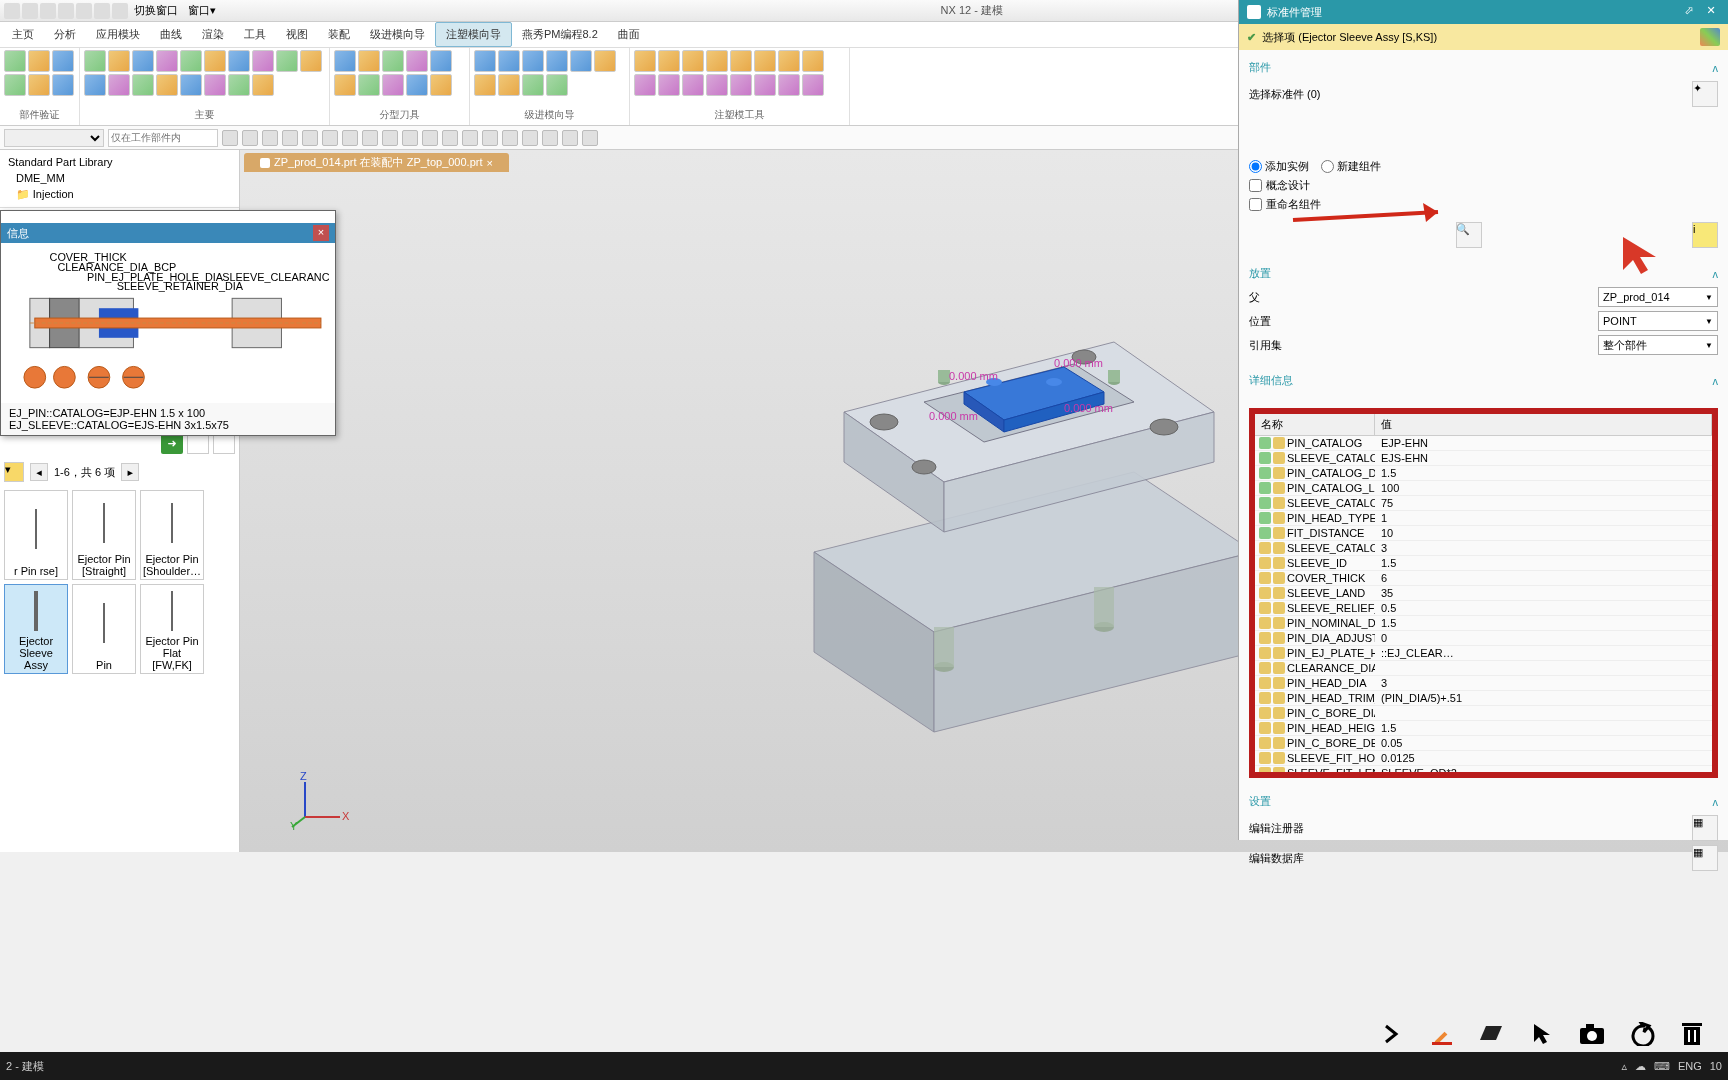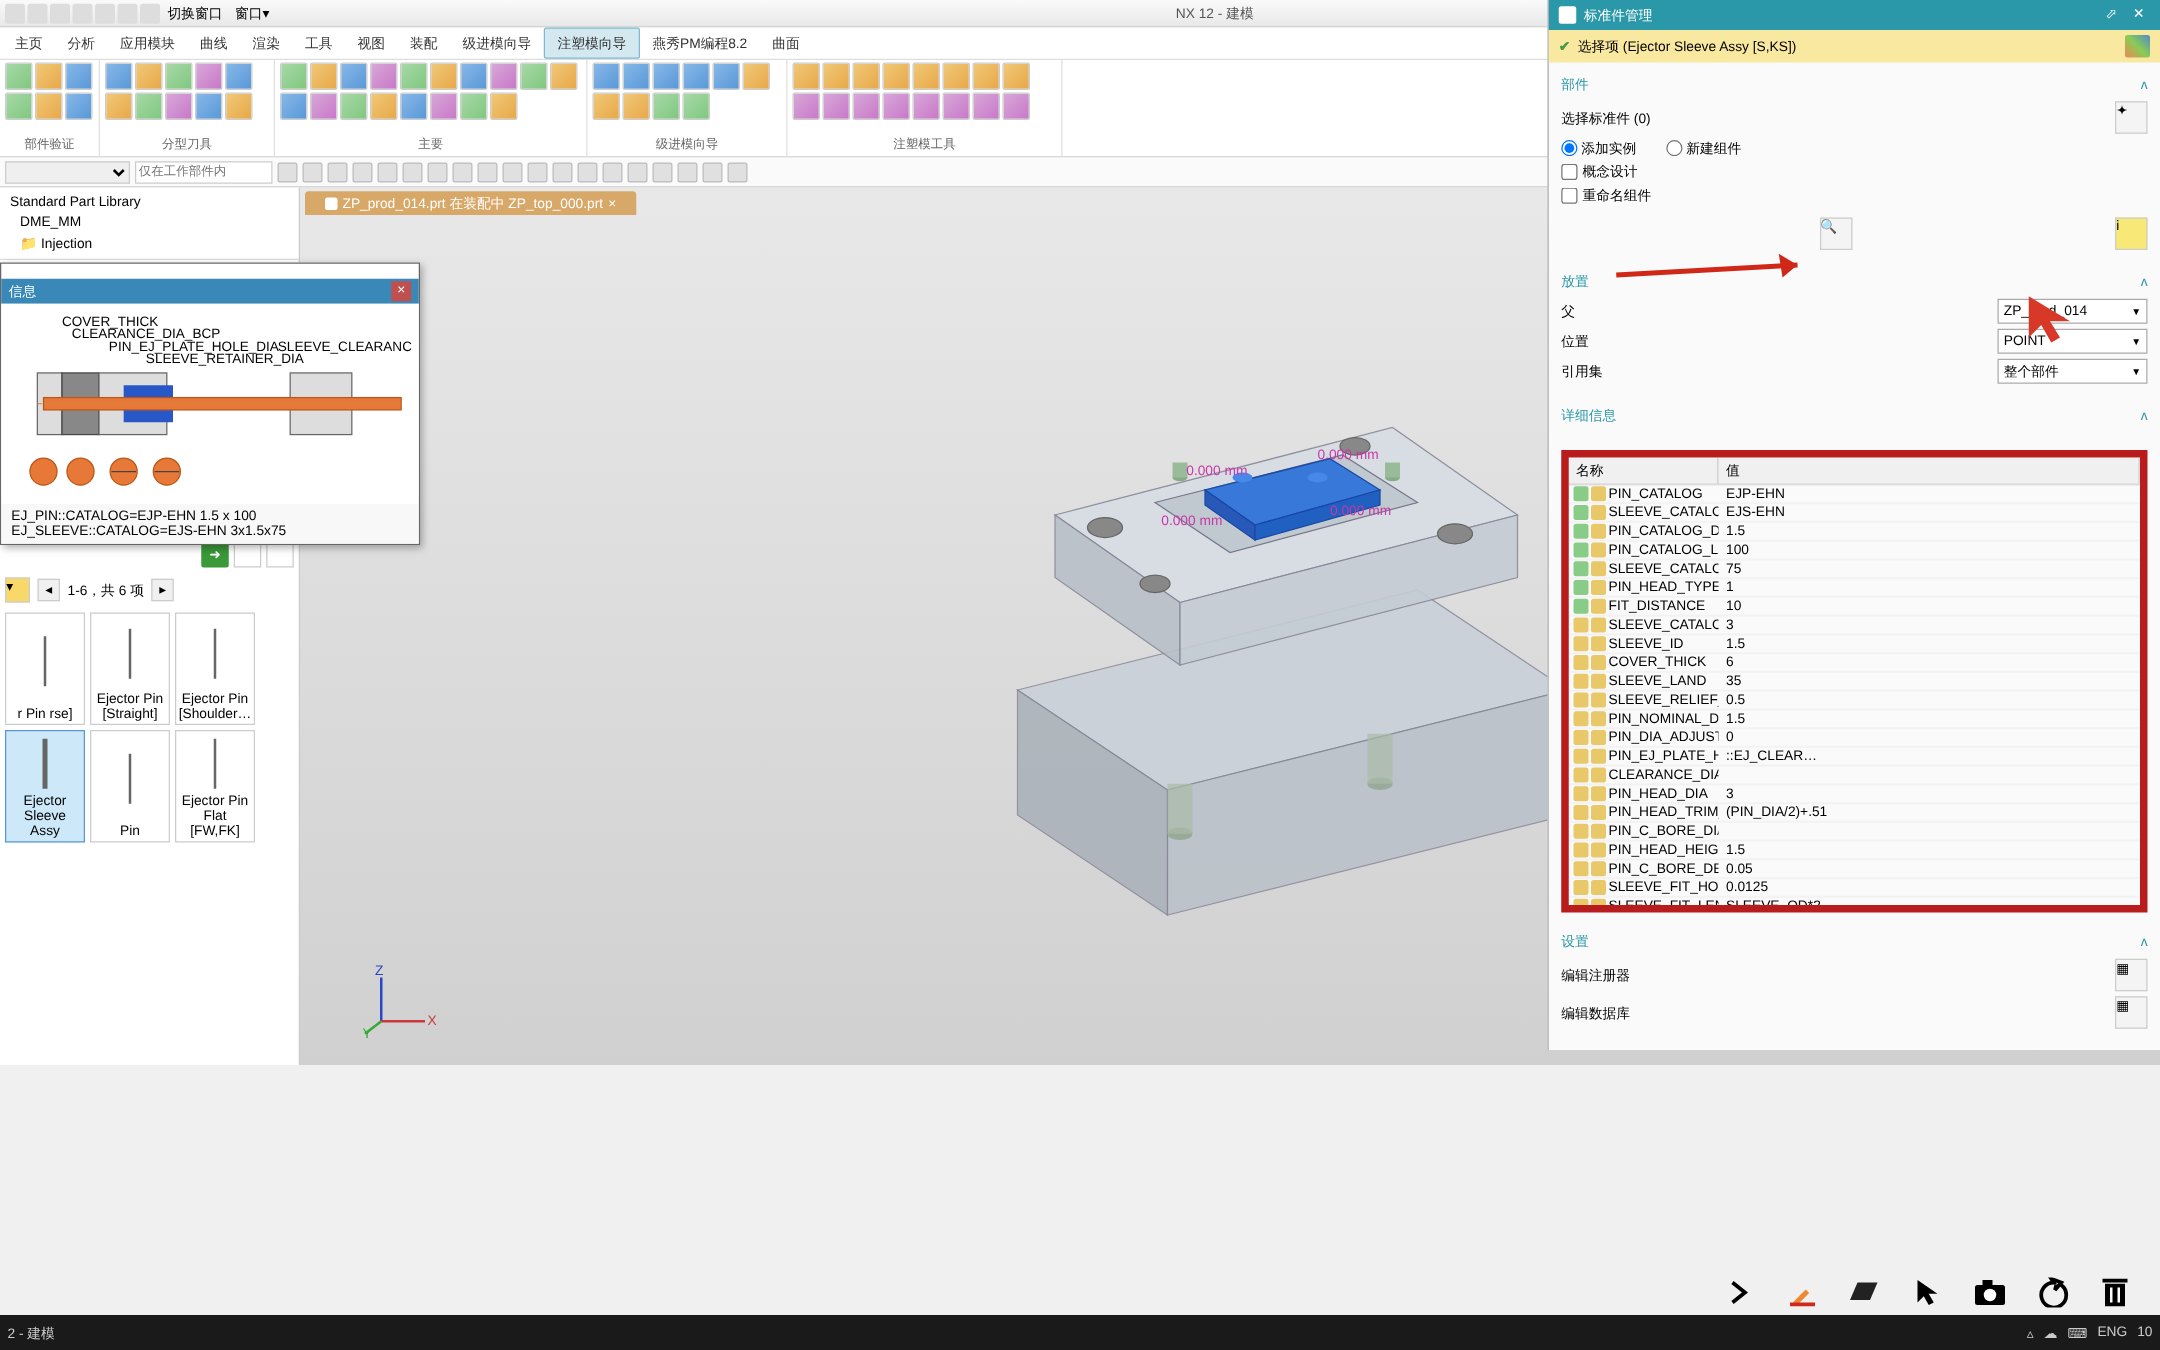--- a/index.html
+++ b/index.html
@@ -54,21 +54,21 @@
 .rp-sel .chk{color:#4a9848;font-weight:bold;}
 .rp-sel .badge{margin-left:auto;width:20px;height:18px;background:linear-gradient(45deg,#e85,#8c5,#58c);border-radius:2px;}
 .rp-section{padding:6px 10px;}
 .rp-section-hdr{color:#2a98a8;padding:4px 0;display:flex;justify-content:space-between;align-items:center;cursor:pointer;}
 .rp-section-hdr .chev{color:#2a98a8;}
 .rp-row{display:flex;align-items:center;padding:2px 0;gap:6px;}
 .rp-row label{width:80px;}
 .rp-row .combo{flex:1;max-width:120px;margin-left:auto;border:1px solid #aaa;background:#fff;padding:1px 4px;display:flex;justify-content:space-between;align-items:center;height:20px;}
 .rp-row .combo .arr{font-size:8px;}
 .rp-icon-btn{width:26px;height:26px;border:1px solid #ccc;background:#f4f4f4;margin-left:auto;}
-.rp-radio{display:flex;gap:24px;padding:2px 0;}
+.rp-radio{display:flex;gap:12px;padding:2px 0;margin-top:48px;}
 .rp-radio label{display:flex;align-items:center;gap:3px;}
 .rp-check{display:flex;align-items:center;gap:4px;padding:2px 0;}
 .detail-table{border:6px solid #b91c1c;max-height:370px;overflow-y:auto;margin-top:16px;}
 .detail-table .thdr{display:flex;background:#f0f0f0;border-bottom:1px solid #ccc;}
 .detail-table .thdr div{padding:3px 6px;border-right:1px solid #ccc;}
 .detail-table .trow{display:flex;border-bottom:1px solid #eee;}
 .detail-table .trow .c1{width:120px;padding:1px 4px;display:flex;align-items:center;gap:2px;overflow:hidden;white-space:nowrap;}
 .detail-table .trow .c2{flex:1;padding:1px 6px;white-space:nowrap;overflow:hidden;}
 .detail-table .pico{width:12px;height:12px;background:#e8c868;border-radius:2px;flex-shrink:0;}
 .detail-table .pico.g{background:#8c8;}
@@ -118,57 +118,57 @@
     <div class="icons">
         <div class="ico"></div>
         <div class="ico b"></div>
         <div class="ico c"></div>
         <div class="ico"></div>
         <div class="ico b"></div>
         <div class="ico c"></div>
       </div>
     <div class="label">部件验证</div>
   </div>
+  <div class="ribbon-group" style="width:250px">
+    <div class="icons">
+        <div class="ico"></div>
+        <div class="ico b"></div>
+        <div class="ico c"></div>
+        <div class="ico d"></div>
+        <div class="ico"></div>
+        <div class="ico b"></div>
+        <div class="ico c"></div>
+        <div class="ico d"></div>
+        <div class="ico"></div>
+        <div class="ico b"></div>
+        <div class="ico c"></div>
+        <div class="ico d"></div>
+        <div class="ico"></div>
+        <div class="ico b"></div>
+        <div class="ico c"></div>
+        <div class="ico d"></div>
+        <div class="ico"></div>
+        <div class="ico b"></div>
+      </div>
+    <div class="label">主要</div>
+  </div>
   <div class="ribbon-group" style="width:140px">
     <div class="icons">
         <div class="ico c"></div>
         <div class="ico b"></div>
         <div class="ico"></div>
         <div class="ico d"></div>
         <div class="ico c"></div>
         <div class="ico b"></div>
         <div class="ico"></div>
         <div class="ico d"></div>
         <div class="ico c"></div>
         <div class="ico b"></div>
       </div>
     <div class="label">分型刀具</div>
-  </div>
-  <div class="ribbon-group" style="width:250px">
-    <div class="icons">
-        <div class="ico"></div>
-        <div class="ico b"></div>
-        <div class="ico c"></div>
-        <div class="ico d"></div>
-        <div class="ico"></div>
-        <div class="ico b"></div>
-        <div class="ico c"></div>
-        <div class="ico d"></div>
-        <div class="ico"></div>
-        <div class="ico b"></div>
-        <div class="ico c"></div>
-        <div class="ico d"></div>
-        <div class="ico"></div>
-        <div class="ico b"></div>
-        <div class="ico c"></div>
-        <div class="ico d"></div>
-        <div class="ico"></div>
-        <div class="ico b"></div>
-      </div>
-    <div class="label">主要</div>
   </div>
   <div class="ribbon-group" style="width:160px">
     <div class="icons">
         <div class="ico c"></div>
         <div class="ico c"></div>
         <div class="ico c"></div>
         <div class="ico c"></div>
         <div class="ico c"></div>
         <div class="ico b"></div>
         <div class="ico b"></div>
@@ -610,21 +610,21 @@
               <span>PIN_HEAD_DIA</span>
             </div>
             <div class="c2">3</div>
           </div>
           <div class="trow">
             <div class="c1">
               <span class="pico "></span>
               <span class="pico"></span>
               <span>PIN_HEAD_TRIM_…</span>
             </div>
-            <div class="c2">(PIN_DIA/2)+.51</div>
+            <div class="c2">(PIN_DIA/5)+.51</div>
           </div>
           <div class="trow">
             <div class="c1">
               <span class="pico "></span>
               <span class="pico"></span>
               <span>PIN_C_BORE_DIA</span>
             </div>
             <div class="c2"></div>
           </div>
           <div class="trow">

